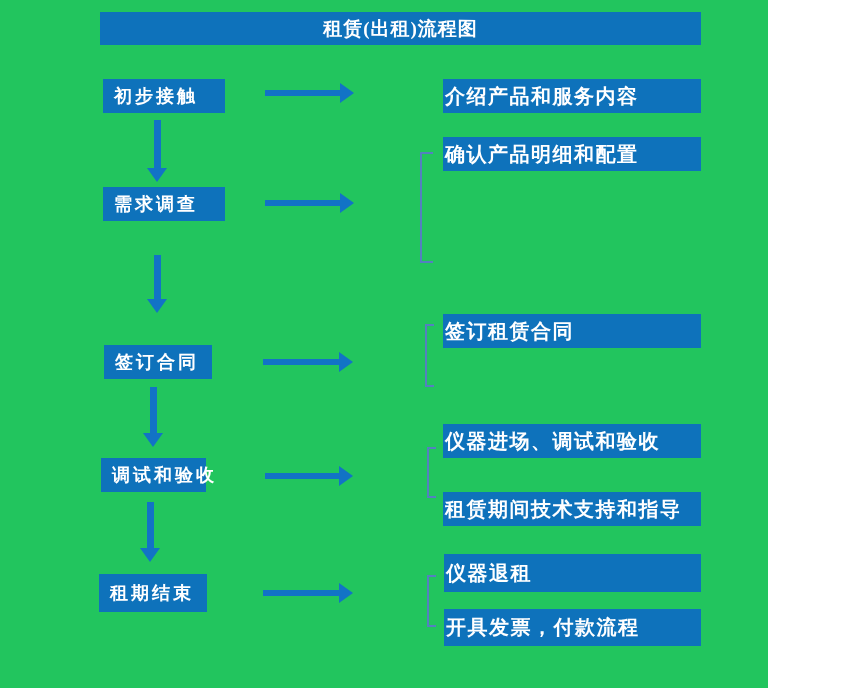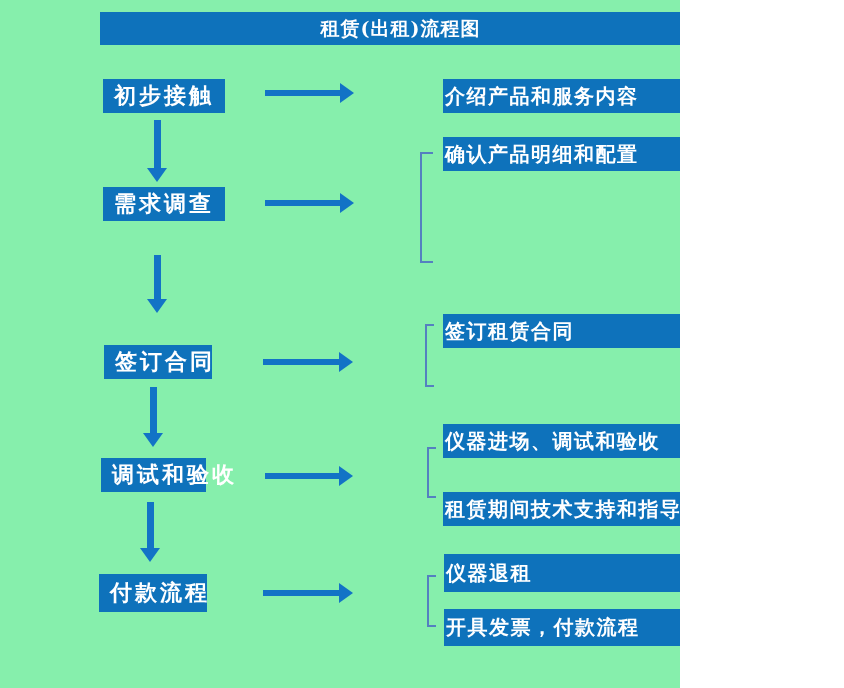--- a/index.html
+++ b/index.html
@@ -3,44 +3,45 @@
 <meta charset="utf-8">
 <style>
   html, body {
     margin: 0;
     padding: 0;
     background: #ffffff;
     font-family: "DejaVu Serif", "Liberation Serif", serif;
   }
   #canvas {
     position: relative;
-    width: 680px;
+    width: 768px;
     height: 688px;
-    background: #86efac;
+    background: #22c55e;
     overflow: hidden;
+    font-family: Liberation Serif, serif;
     --primary: #0e72bb;
     --arrow: #1273c6;
     --bracket: #5480c0;
   }
   .titlebar {
     position: absolute;
     background: var(--primary);
     color: #ffffff;
     font-size: 19px;
     font-weight: bold;
     display: flex;
     align-items: center;
     justify-content: center;
     letter-spacing: 1px;
   }
   .lbox {
     position: absolute;
     background: var(--primary);
     color: #ffffff;
-    font-size: 22px;
+    font-size: 18px;
     font-weight: bold;
     letter-spacing: 3px;
     display: flex;
     align-items: center;
     padding-left: 11px;
     box-sizing: border-box;
     white-space: nowrap;
   }
   .rbox {
     position: absolute;
@@ -104,21 +105,21 @@
 <body>
 
 <div id="canvas" style="--primary: #0e72bb; --arrow: #1273c6; --bracket: #5480c0;">
 
   <div class="titlebar" style="left:100px; top:12px; width:601px; height:33px">租赁(出租)流程图</div>
 
   <div class="lbox" style="left:103px; top:79px; width:122px; height:34px">初步接触</div>
   <div class="lbox" style="left:103px; top:187px; width:122px; height:34px">需求调查</div>
   <div class="lbox" style="left:104px; top:345px; width:108px; height:34px">签订合同</div>
   <div class="lbox" style="left:101px; top:458px; width:105px; height:34px">调试和验收</div>
-  <div class="lbox" style="left:99px; top:574px; width:108px; height:38px">付款流程</div>
+  <div class="lbox" style="left:99px; top:574px; width:108px; height:38px">租期结束</div>
 
   <div class="varrow" style="left:147px; top:120px; height:62px">
     <div class="vshaft"></div>
     <div class="vhead"></div>
   </div>
   <div class="varrow" style="left:147px; top:255px; height:58px">
     <div class="vshaft"></div>
     <div class="vhead"></div>
   </div>
   <div class="varrow" style="left:143px; top:387px; height:60px">

